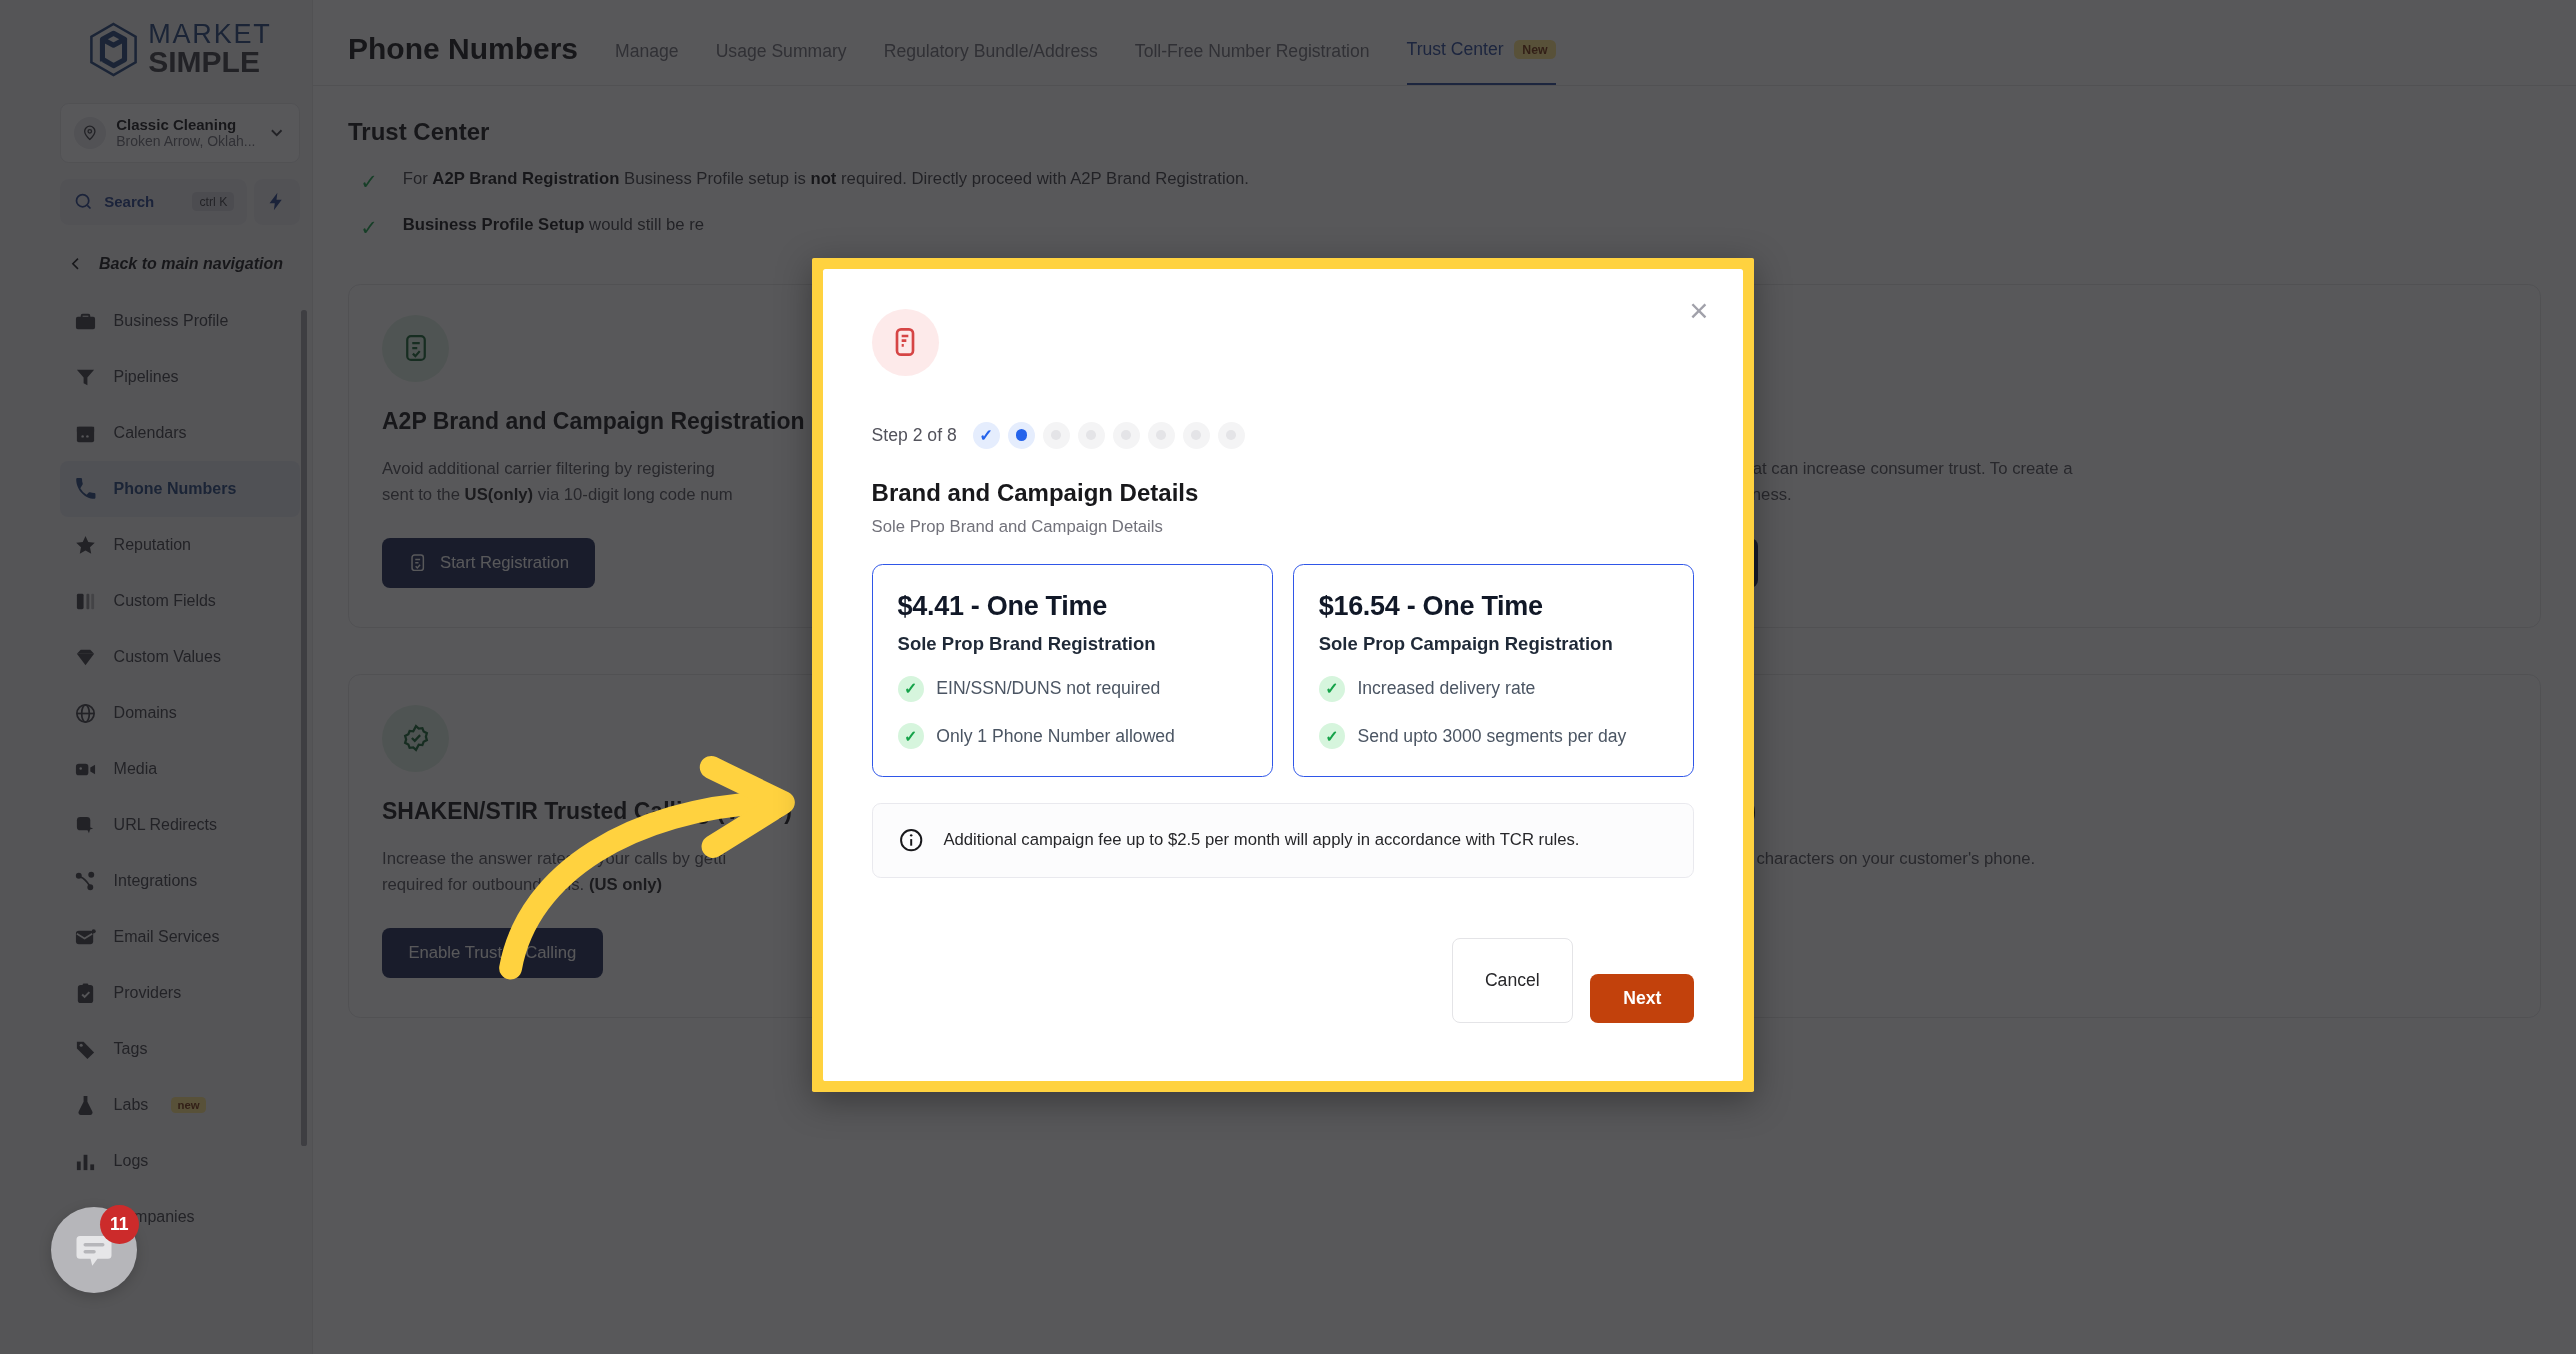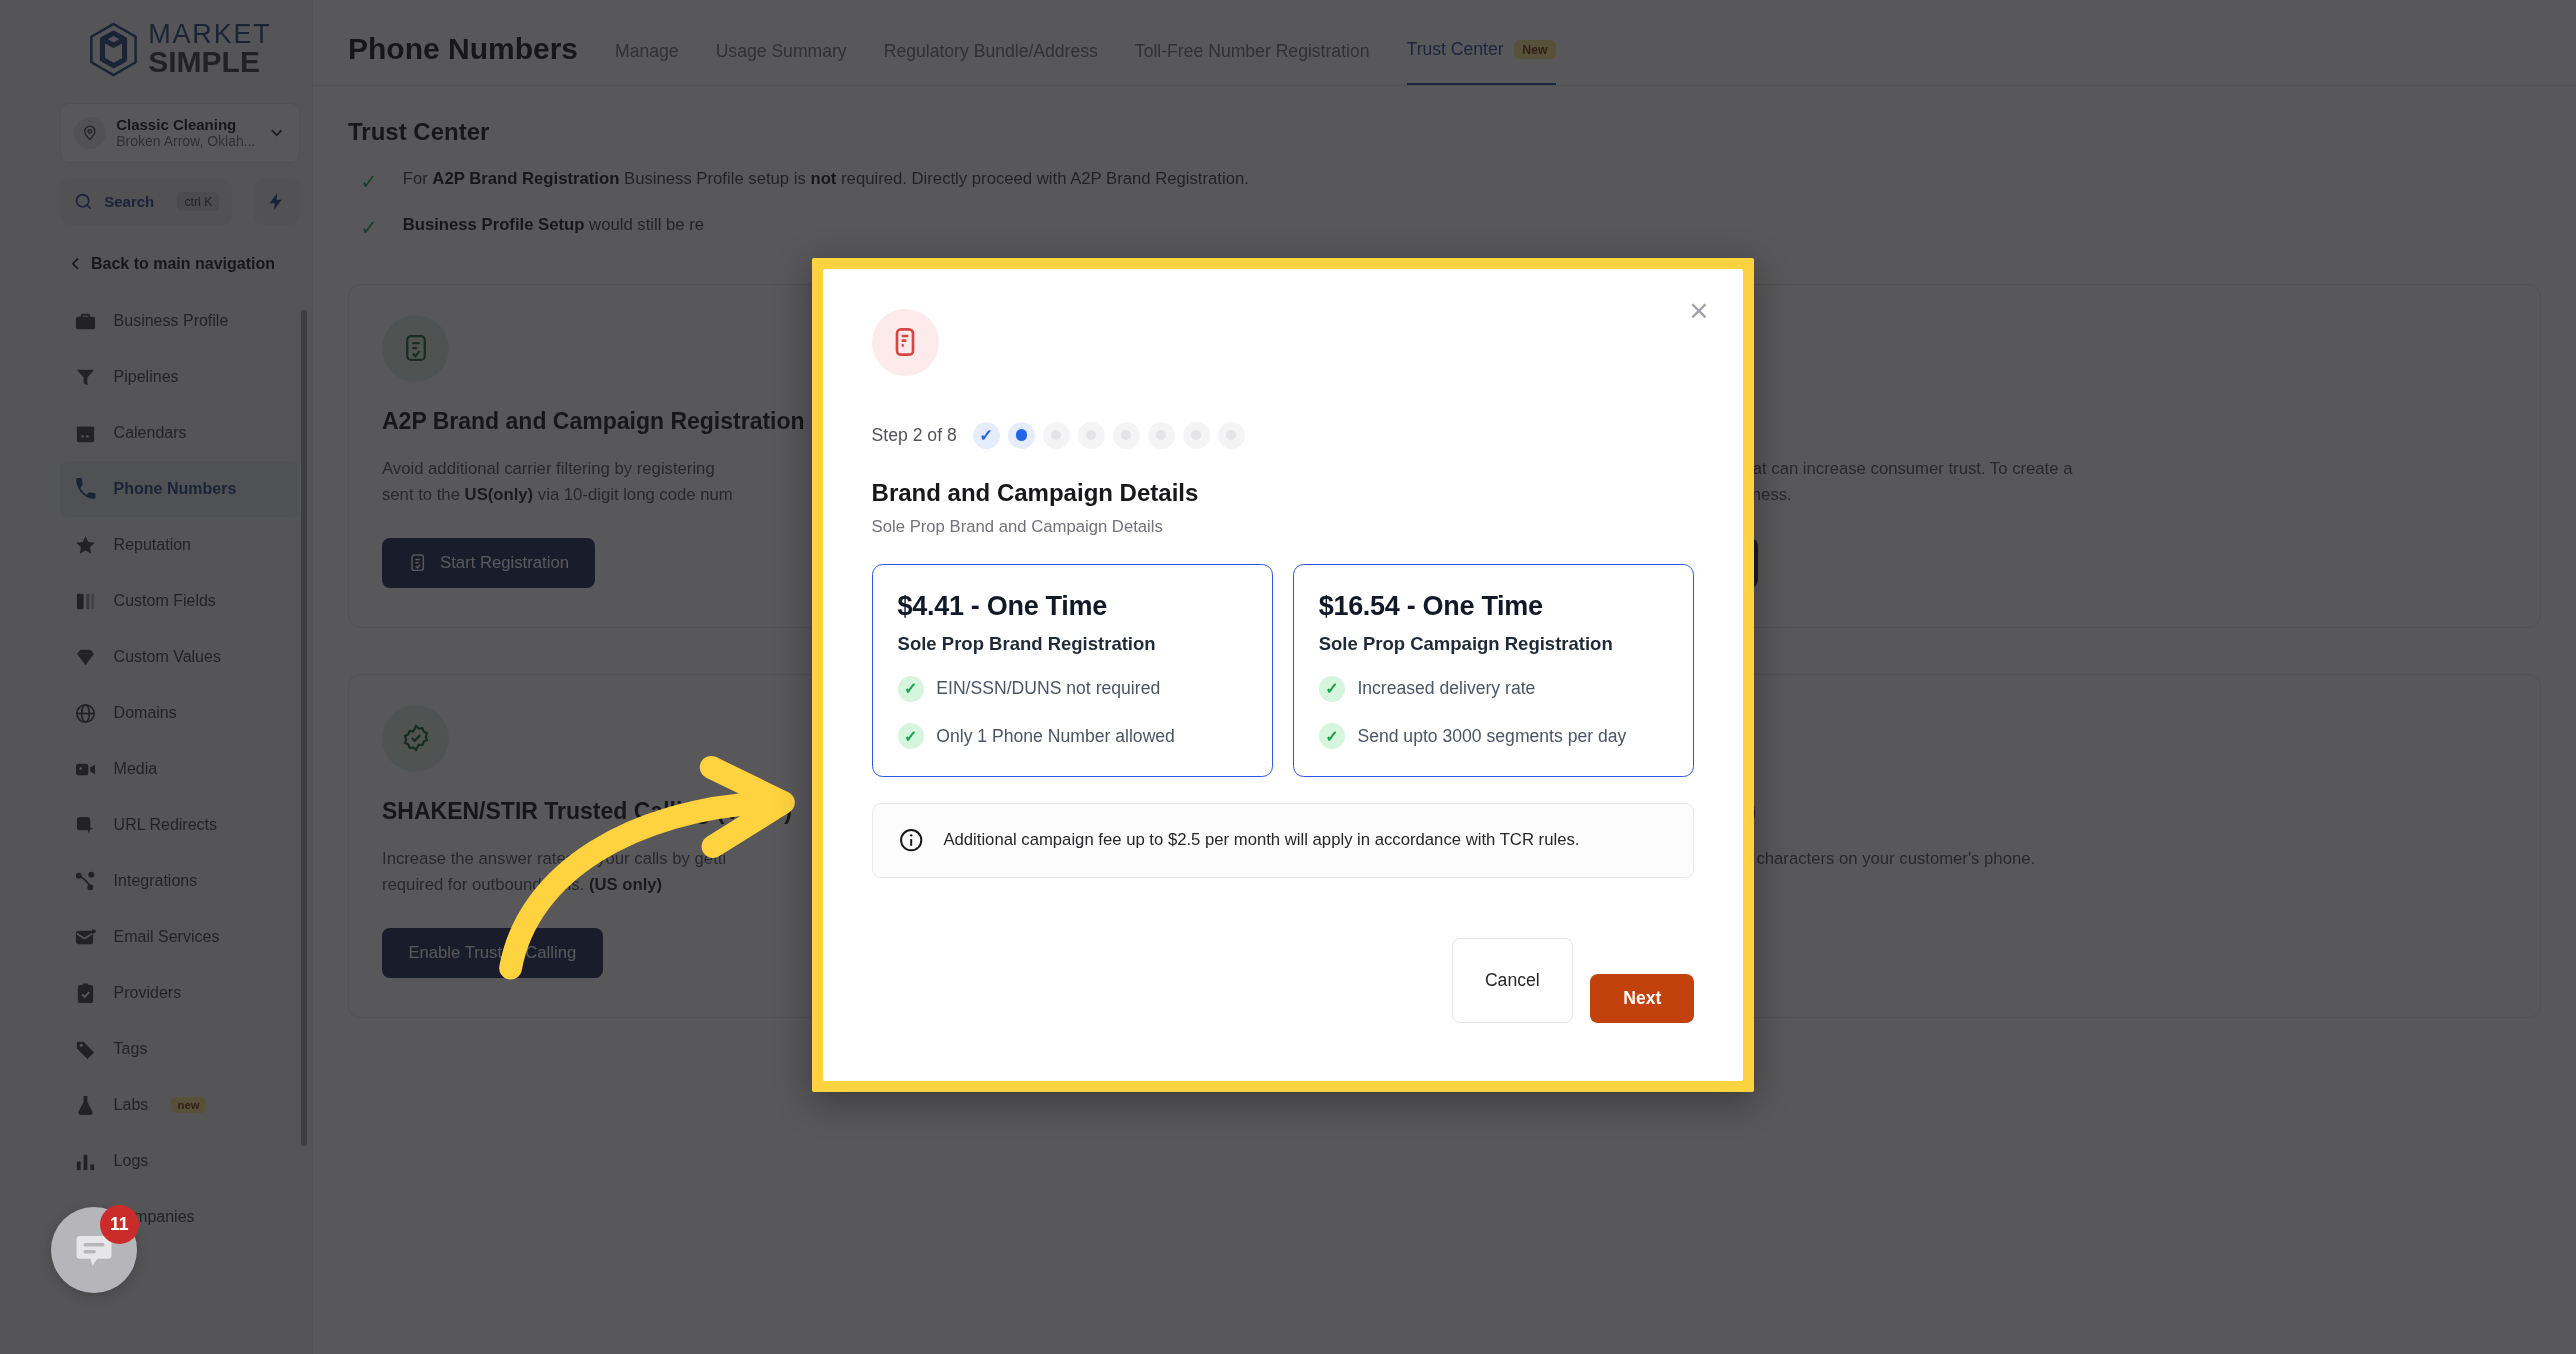--- a/index.html
+++ b/index.html
@@ -33,38 +33,38 @@
   }
   .loc-avatar {
     width:32px;height:32px;border-radius:50%;background:#e8e8ec;flex:0 0 auto;
     display:flex;align-items:center;justify-content:center;
   }
   .loc-txt { flex:1; min-width:0; }
   .loc-name { font-size:15px; font-weight:700; color:#18181b; white-space:nowrap; overflow:hidden; }
   .loc-sub  { font-size:14px; color:#71717a; white-space:nowrap; overflow:hidden; margin-top:0.9px; }
   .loc-chev { color:#3f3f46; flex:0 0 auto; }
 
-  .search-row { display:flex; gap:22px; margin:16px 12.3px 0 12.3px; }
+  .search-row { display:flex; gap:7px; margin:16px 12.3px 0 12.3px; }
   .search-box {
     flex:1; height:46px; background:#e9e9ee; border-radius:8.8px;
     display:flex; align-items:center; padding:0 12.3px; gap:10.6px;
   }
   .search-box .sl { font-size:15px; color:#27438c; font-weight:600; flex:1; }
   .kbd {
     background:#d5d5dc; color:#3f3f46; font-size:12.3px; padding:2.6px 7px;
     border-radius:4.4px; font-weight:500;
   }
   .bolt-box {
     width:46px; height:46px; background:#e9e9ee; border-radius:8.8px;
     display:flex; align-items:center; justify-content:center;
   }
 
   .back-row {
-    display:flex; align-items:center; gap:6px; padding:0 19.4px;
-    height:51px; margin-top:14px; cursor:pointer;
+    display:flex; align-items:center; gap:14px; padding:0 19.4px;
+    height:51px; margin-top:14px; cursor:pointer;font-style:italic;
   }
   .back-row span { font-size:16px; font-weight:700; color:#18181b; }
 
   .nav { margin-top:3.5px; position:relative; }
   .nav-item {
     display:flex; align-items:center; gap:16px; height:56px;
     margin:0 12.3px; padding:0 12.3px; border-radius:8px; cursor:pointer;
   }
   .nav-item .lbl { font-size:16px; color:#3f3f46; }
   .nav-item.active { background:#e3e4ee; }

